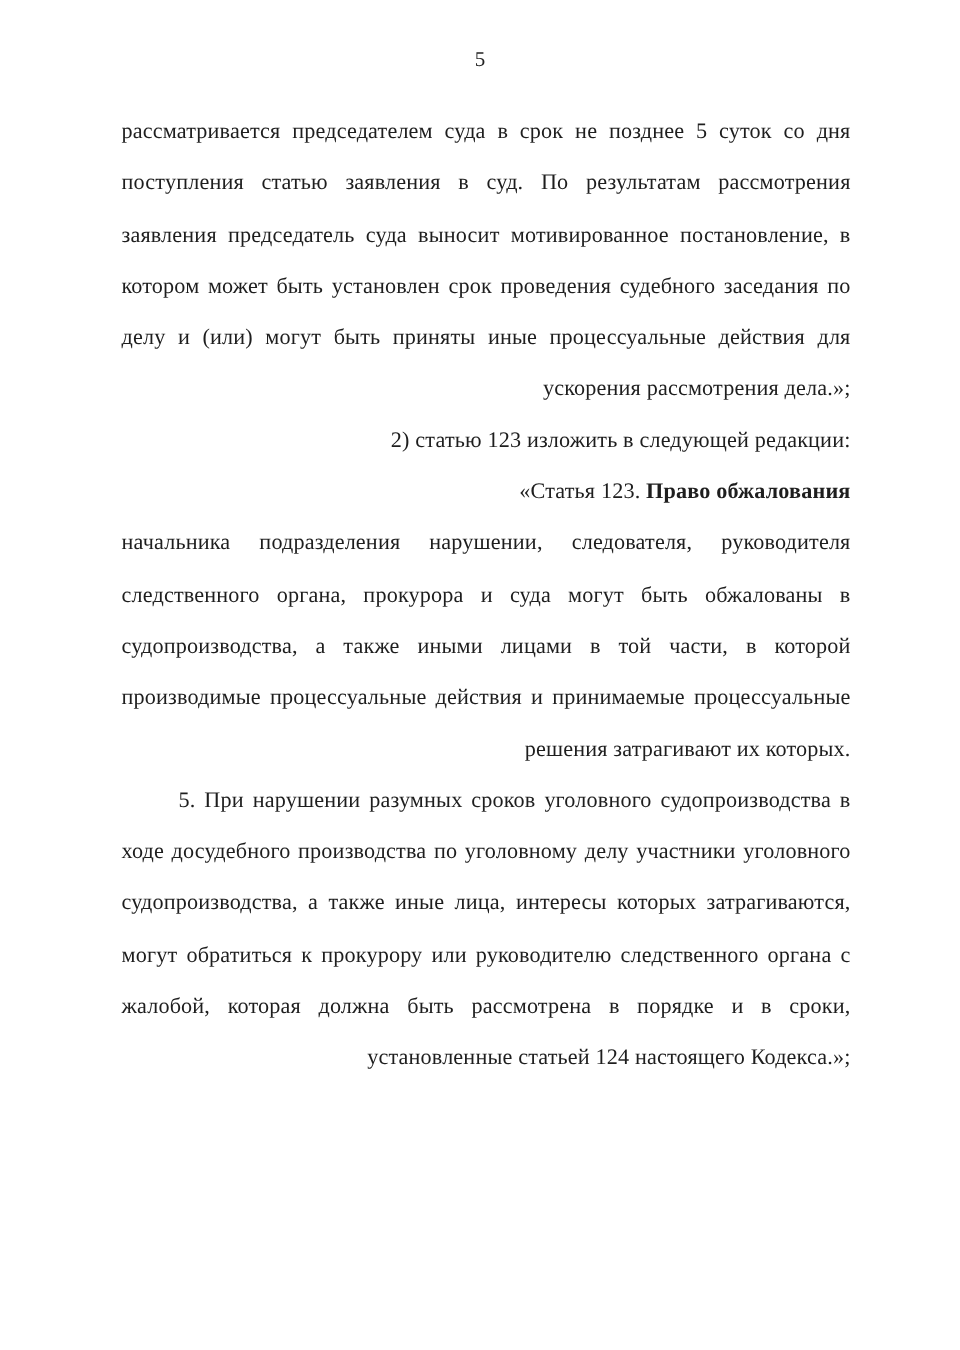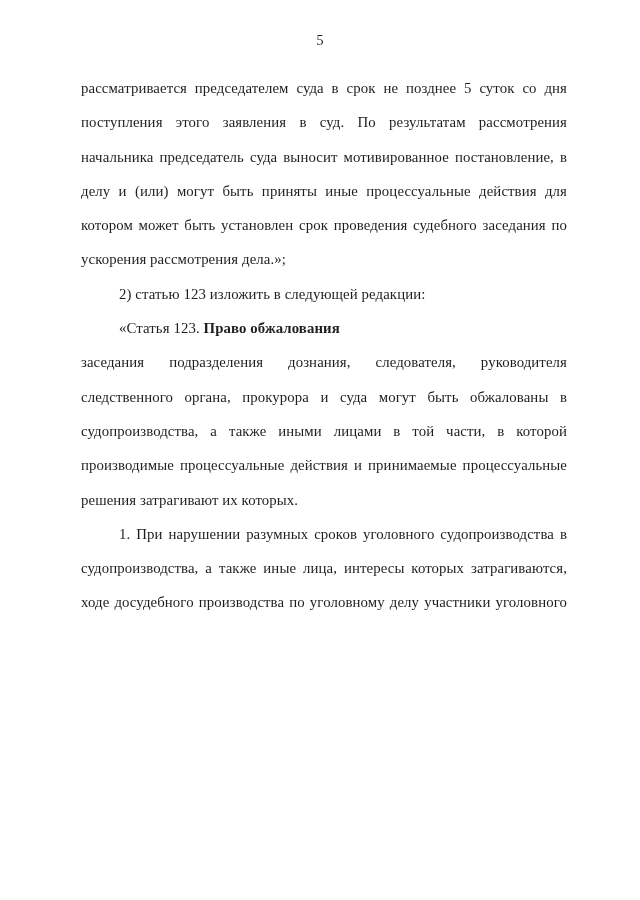--- a/index.html
+++ b/index.html
@@ -34,21 +34,21 @@
     position: absolute;
     top: 71px;
     left: 81px;
     width: 486px;
   }
   .line {
     font-size: 14.8px;
     line-height: 34.3px;
     height: 34.3px;
     white-space: normal;
-    text-align: left;
+    text-align: right;
     letter-spacing: 0.1px;
   }
   .line.justify {
     text-align: justify;
     text-align-last: justify;
   }
   .line.indent {
     padding-left: 38px;
   }
   .line .bold {
@@ -56,29 +56,32 @@
   }
 </style>
 </head>
 <body>
 
 <div class="page">
   <div class="page-number">5</div>
 
   <div class="text-block">
     <div class="line justify">рассматривается председателем суда в срок не позднее 5 суток со дня</div>
-    <div class="line justify">поступления этого заявления в суд. По результатам рассмотрения</div>
-    <div class="line justify">начальника председатель суда выносит мотивированное постановление, в</div>
+    <div class="line justify">поступления статью заявления в суд. По результатам рассмотрения</div>
+    <div class="line justify">заявления председатель суда выносит мотивированное постановление, в</div>
+    <div class="line justify">котором может быть установлен срок проведения судебного заседания по</div>
     <div class="line justify">делу и (или) могут быть приняты иные процессуальные действия для</div>
-    <div class="line justify">котором может быть установлен срок проведения судебного заседания по</div>
     <div class="line">ускорения рассмотрения дела.»;</div>
     <div class="line indent">2) статью 123 изложить в следующей редакции:</div>
     <div class="line indent"><span>«Статья 123. </span><span class="bold">Право обжалования</span></div>
-    <div class="line justify">заседания подразделения дознания, следователя, руководителя</div>
+    <div class="line justify">начальника подразделения нарушении, следователя, руководителя</div>
     <div class="line justify">следственного органа, прокурора и суда могут быть обжалованы в</div>
     <div class="line justify">судопроизводства, а также иными лицами в той части, в которой</div>
     <div class="line justify">производимые процессуальные действия и принимаемые процессуальные</div>
     <div class="line">решения затрагивают их которых.</div>
-    <div class="line indent justify">1. При нарушении разумных сроков уголовного судопроизводства в</div>
+    <div class="line indent justify">5. При нарушении разумных сроков уголовного судопроизводства в</div>
+    <div class="line justify">ходе досудебного производства по уголовному делу участники уголовного</div>
     <div class="line justify">судопроизводства, а также иные лица, интересы которых затрагиваются,</div>
-    <div class="line justify">ходе досудебного производства по уголовному делу участники уголовного</div>
+    <div class="line justify">могут обратиться к прокурору или руководителю следственного органа с</div>
+    <div class="line justify">жалобой, которая должна быть рассмотрена в порядке и в сроки,</div>
+    <div class="line">установленные статьей 124 настоящего Кодекса.»;</div>
   </div>
 </div>
 
 </body></html>

